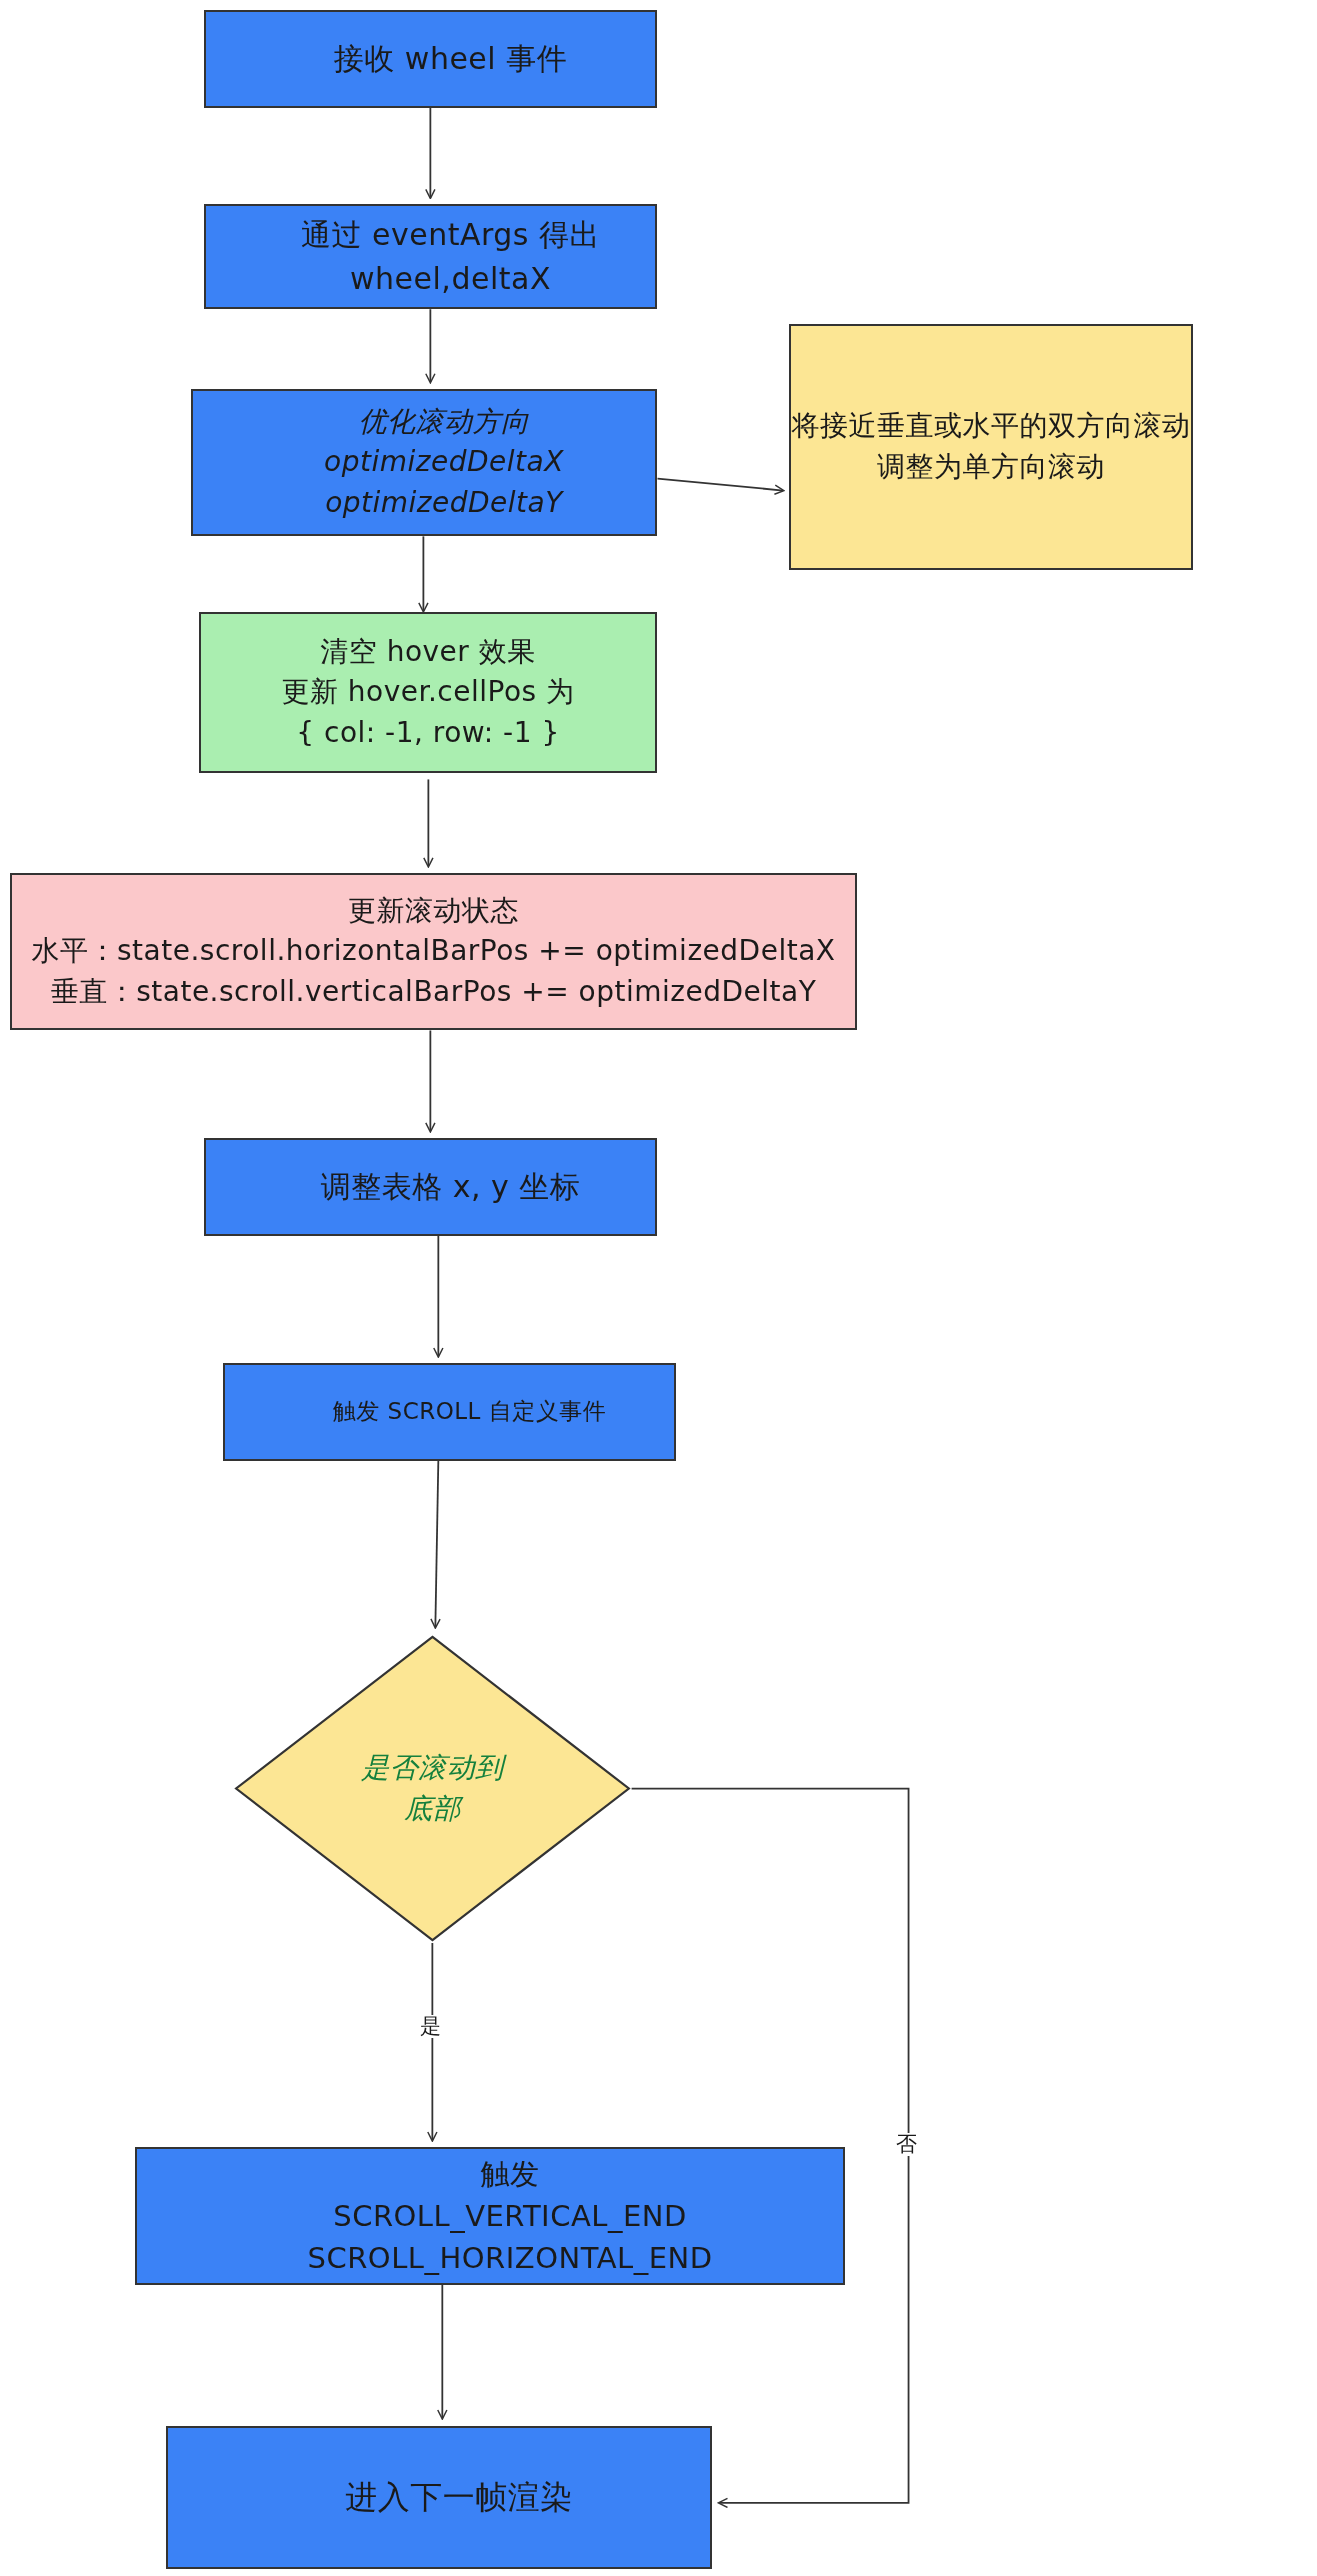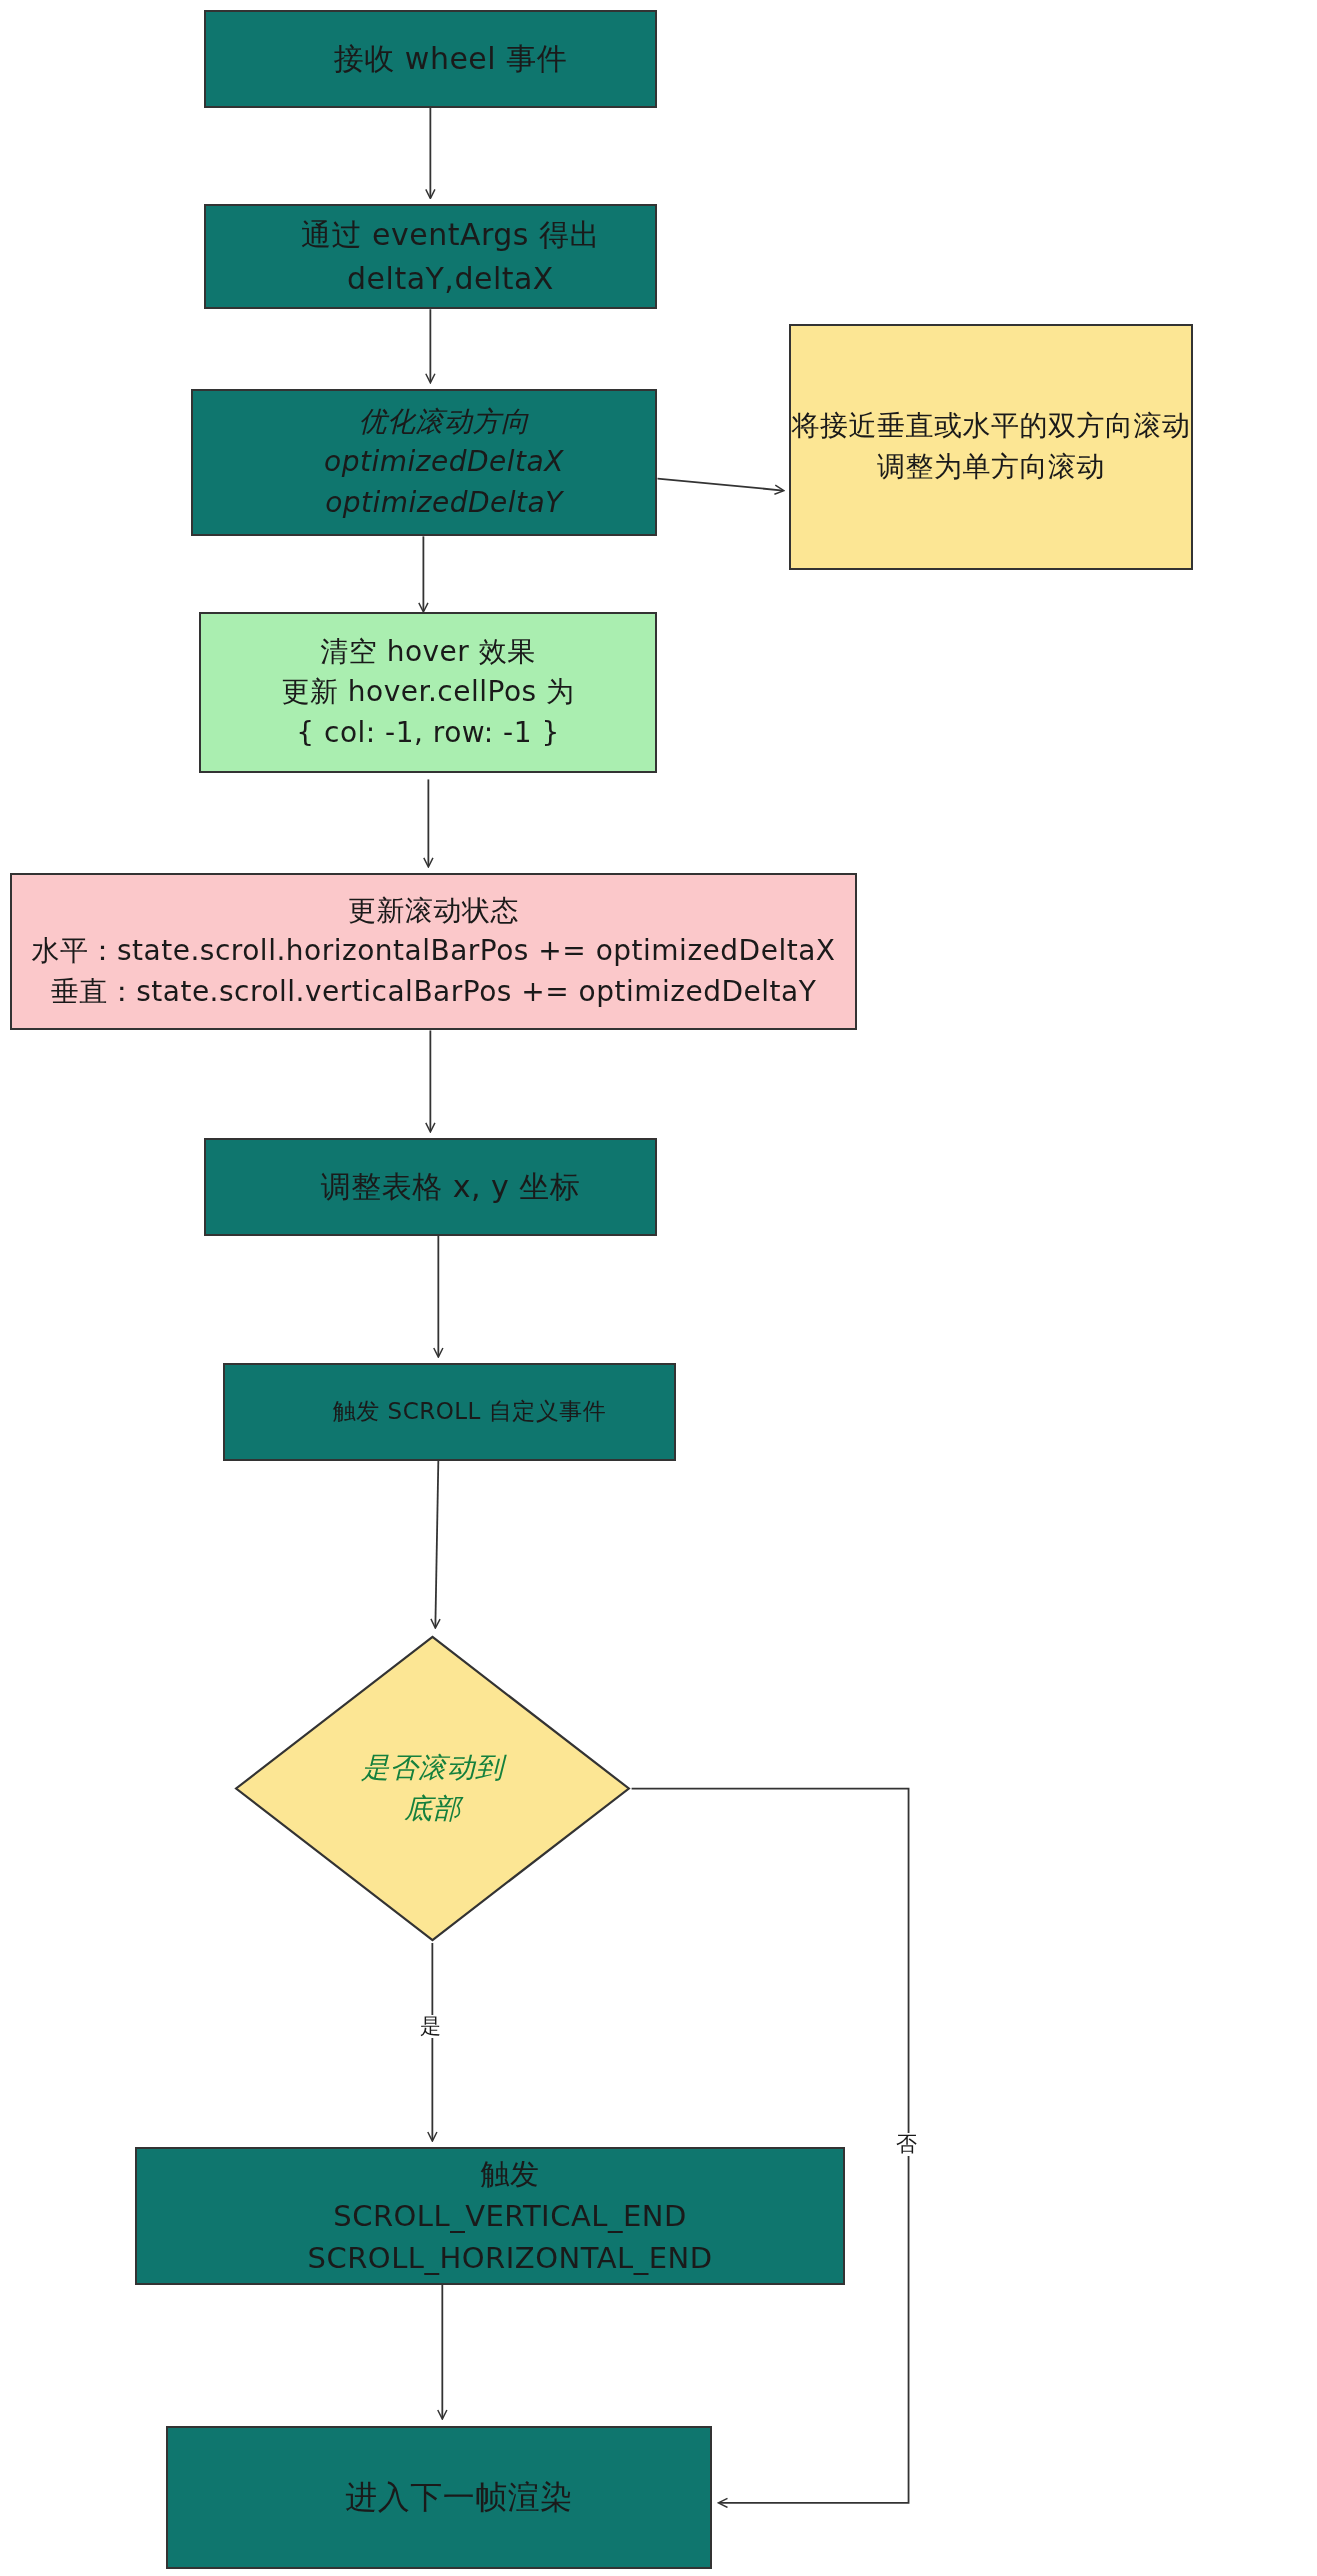--- a/index.html
+++ b/index.html
@@ -32,21 +32,21 @@
     display: flex;
     align-items: center;
     justify-content: center;
     text-align: center;
     color: #1a1a1a;
     font-family: "DejaVu Sans", "Liberation Sans", sans-serif;
     line-height: 1.45;
     white-space: pre-line;
     letter-spacing: 0.5px;
   }
-  .node.blue   { background: #0f766e; padding-left: 40px; }
+  .node.blue   { background: #3b82f6; padding-left: 40px; }
   .node.yellow { background: #fce694; }
   .node.green  { background: #aaeeb0; }
   .node.pink   { background: #fbc8ca; }
 
   .diamond-wrap {
     position: absolute;
   }
   .diamond-wrap svg { position: absolute; left: 0; top: 0; }
   .diamond-label {
     position: absolute;
@@ -125,21 +125,21 @@
     </g>
 
     <g>
       <path d="M444,2293 L444,2427" stroke="#333333" stroke-width="1.8" fill="none" marker-end="url(#arrowOpen)"></path>
     </g>
   </svg>
 
   <div class="node blue" style="left:204px; top:10px; width:453px; height:98px; font-size:30px;">接收 wheel 事件</div>
 
   <div class="node blue" style="left:204px; top:204px; width:453px; height:105px; font-size:30px;">通过 eventArgs 得出
-deltaY,deltaX</div>
+wheel,deltaX</div>
 
   <div class="node blue" style="left:191px; top:389px; width:466px; height:147px; font-size:28px;font-style:italic;">优化滚动方向
 optimizedDeltaX
 optimizedDeltaY</div>
 
   <div class="node yellow" style="left:789px; top:324px; width:404px; height:246px; font-size:28px;">将接近垂直或水平的双方向滚动
 调整为单方向滚动</div>
 
   <div class="node green" style="left:199px; top:600px; width:458px; height:161px; font-size:28px;margin-top:12px;">清空 hover 效果
 更新 hover.cellPos 为

